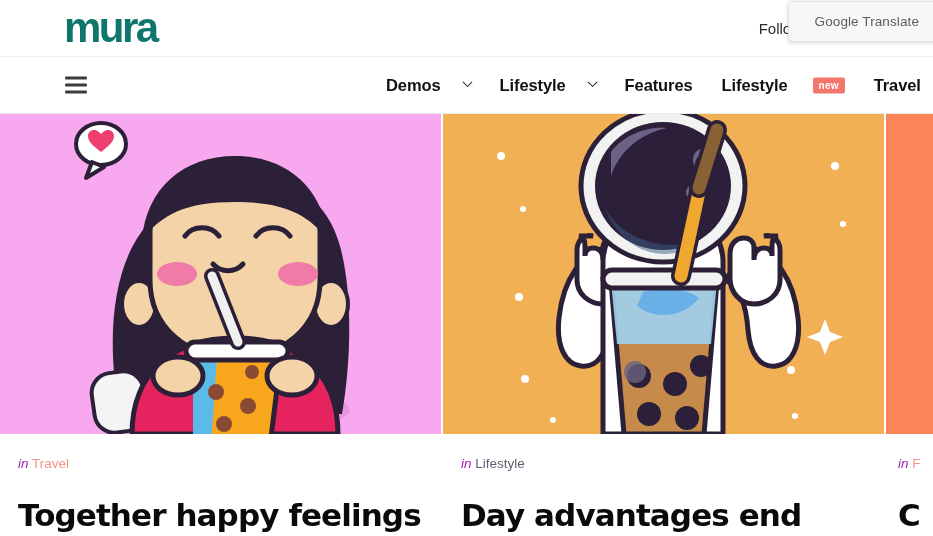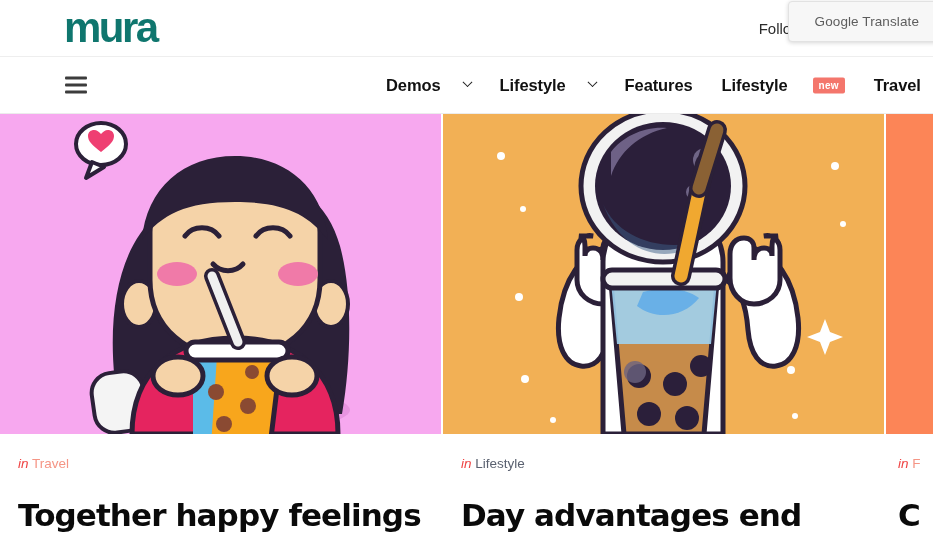--- a/index.html
+++ b/index.html
@@ -162,21 +162,21 @@
 
   .card-body { padding: 22px 16px 0 18px; }
   .card.third .card-body { padding-left: 12px; }
 
   .meta {
     font-size: 13.5px;
     color: #9a9a9a;
     margin-bottom: 26px;
     white-space: nowrap;
   }
-  .meta .in { font-style: italic; color: #ef4444; }
+  .meta .in { font-style: italic; color: #a21caf; }
   .meta .cat-travel    { color: #f59585; font-style: normal; }
   .meta .cat-lifestyle { color: #5a6170; font-style: normal; }
   .meta .cat-fashion   { color: #f59585; font-style: normal; }
 
   .headline {
     font-family: "DejaVu Sans", sans-serif;
     font-size: 31px;
     font-weight: 700;
     line-height: 1.17;
     color: #0a0a0a;

